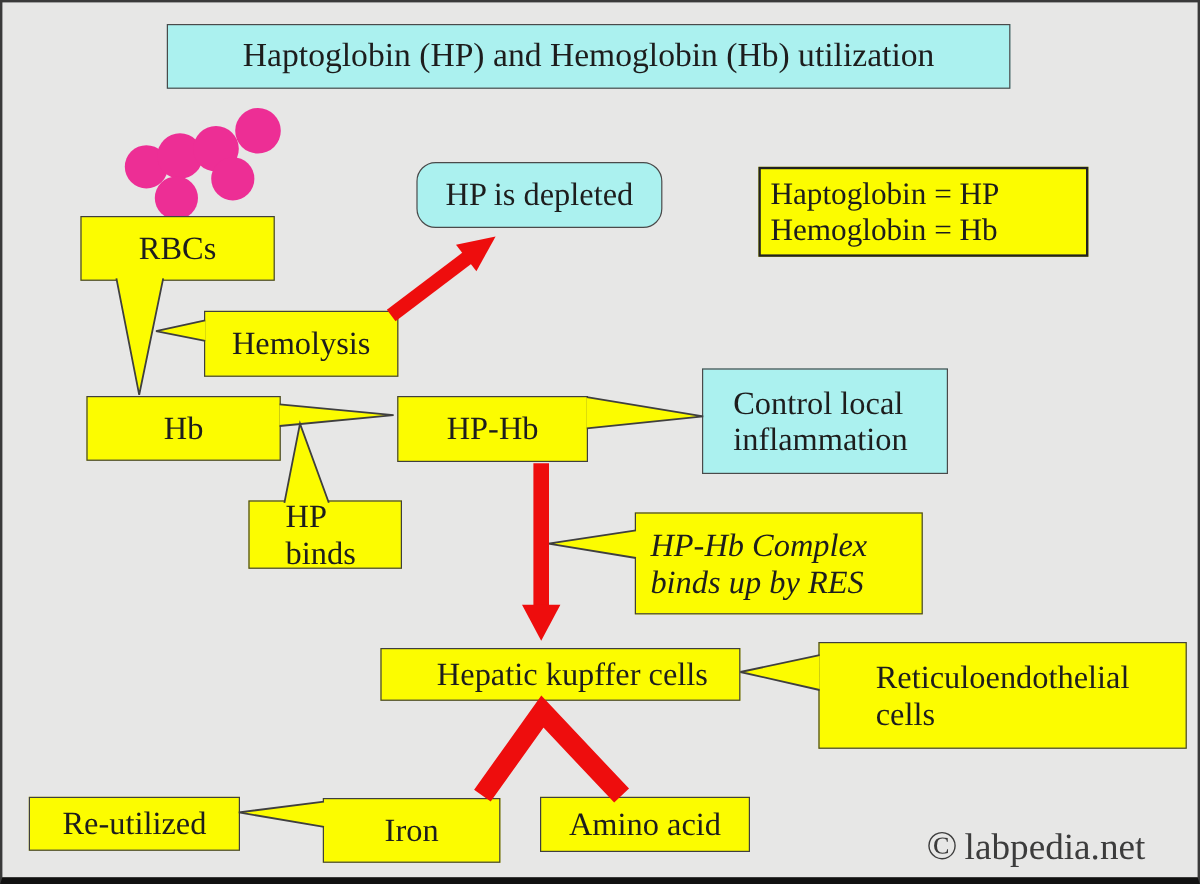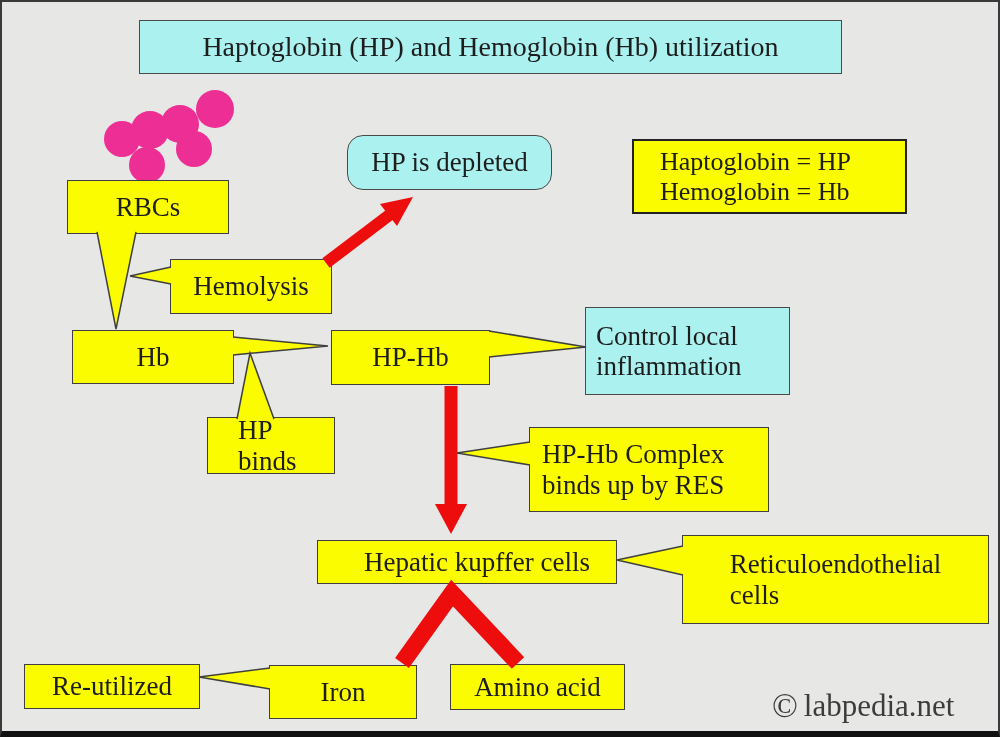--- a/index.html
+++ b/index.html
@@ -55,21 +55,21 @@
   <div class="rbc" style="left:174px;top:129px;width:36px;height:36px;"></div>
 
   <div class="box cyan" style="left:137px;top:18px;width:703px;height:54px;font-size:28px;">
     <span>Haptoglobin (HP) and Hemoglobin (Hb) utilization</span>
   </div>
 
   <div class="box cyan" style="left:345px;top:133px;width:205px;height:55px;border-radius:16px;">
     <span>HP is depleted</span>
   </div>
 
-  <div class="box yellow two-line leftalign" style="left:630px;top:137px;width:275px;height:75px;padding-left:26px;font-size:26px;border-width:2px;border-color:#222;">
+  <div class="box yellow two-line leftalign" style="left:630px;top:137px;width:275px;height:75px;padding-left:8px;font-size:26px;border-width:2px;border-color:#222;">
     <div>
       <span>Haptoglobin = HP</span>
       <span>Hemoglobin = Hb</span>
     </div>
   </div>
 
   <div class="box yellow" style="left:65px;top:178px;width:162px;height:54px;">
     <span>RBCs</span>
   </div>
 
@@ -78,32 +78,32 @@
   </div>
 
   <div class="box yellow" style="left:70px;top:328px;width:162px;height:54px;">
     <span>Hb</span>
   </div>
 
   <div class="box yellow" style="left:329px;top:328px;width:159px;height:55px;">
     <span>HP-Hb</span>
   </div>
 
-  <div class="box cyan two-line leftalign" style="left:583px;top:305px;width:205px;height:88px;padding-left:10px;">
+  <div class="box cyan two-line leftalign" style="left:583px;top:305px;width:205px;height:88px;padding-left:25px;">
     <div>
       <span>Control local</span>
       <span>inflammation</span>
     </div>
   </div>
 
   <div class="box yellow" style="left:205px;top:415px;width:128px;height:57px;padding-left:30px;">
     <span>HP binds</span>
   </div>
 
-  <div class="box yellow two-line leftalign" style="left:527px;top:425px;width:240px;height:85px;padding-left:12px;">
+  <div class="box yellow two-line leftalign" style="left:527px;top:425px;width:240px;height:85px;padding-left:12px;font-style:italic;">
     <div>
       <span>HP-Hb Complex</span>
       <span>binds up by RES</span>
     </div>
   </div>
 
   <div class="box yellow" style="left:315px;top:538px;width:300px;height:44px;padding-left:20px;">
     <span>Hepatic kupffer cells</span>
   </div>
 

